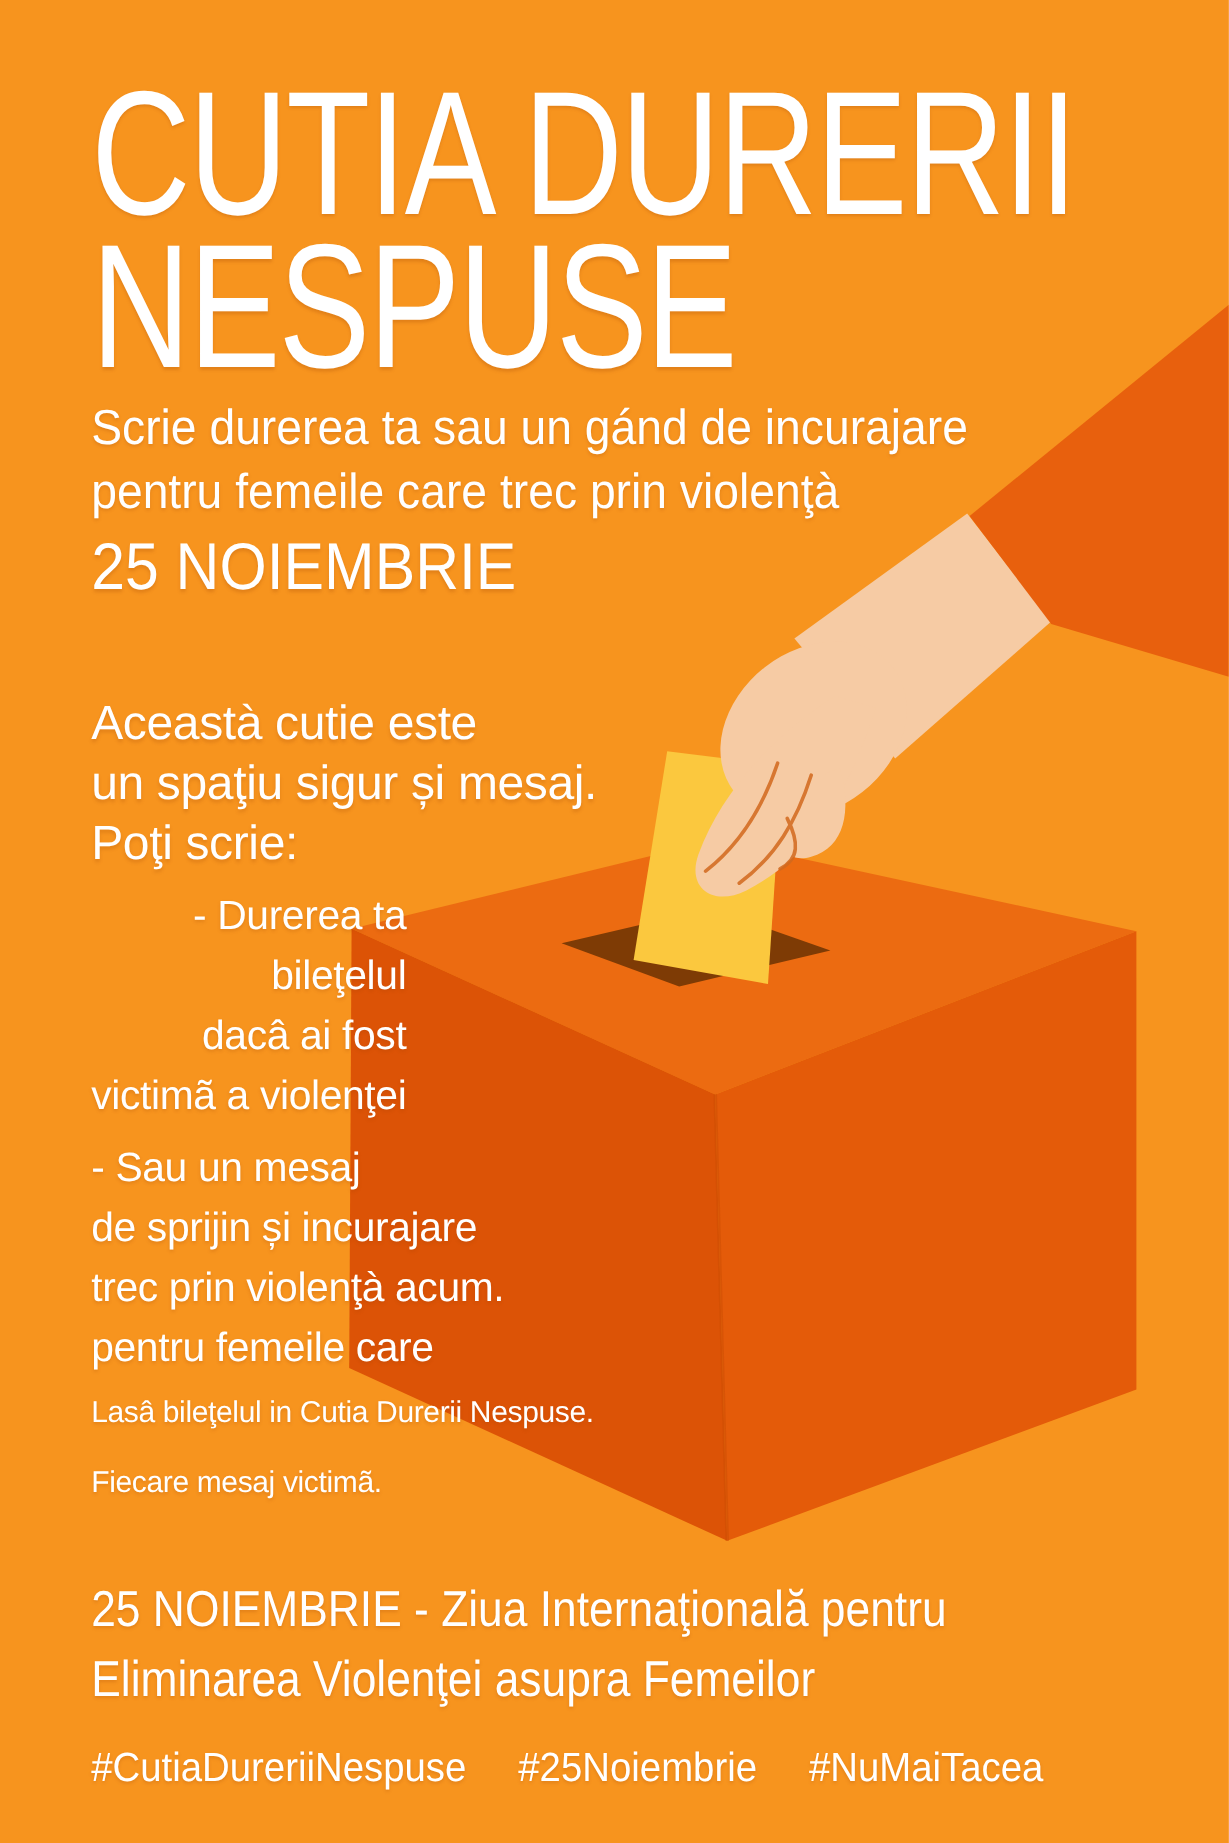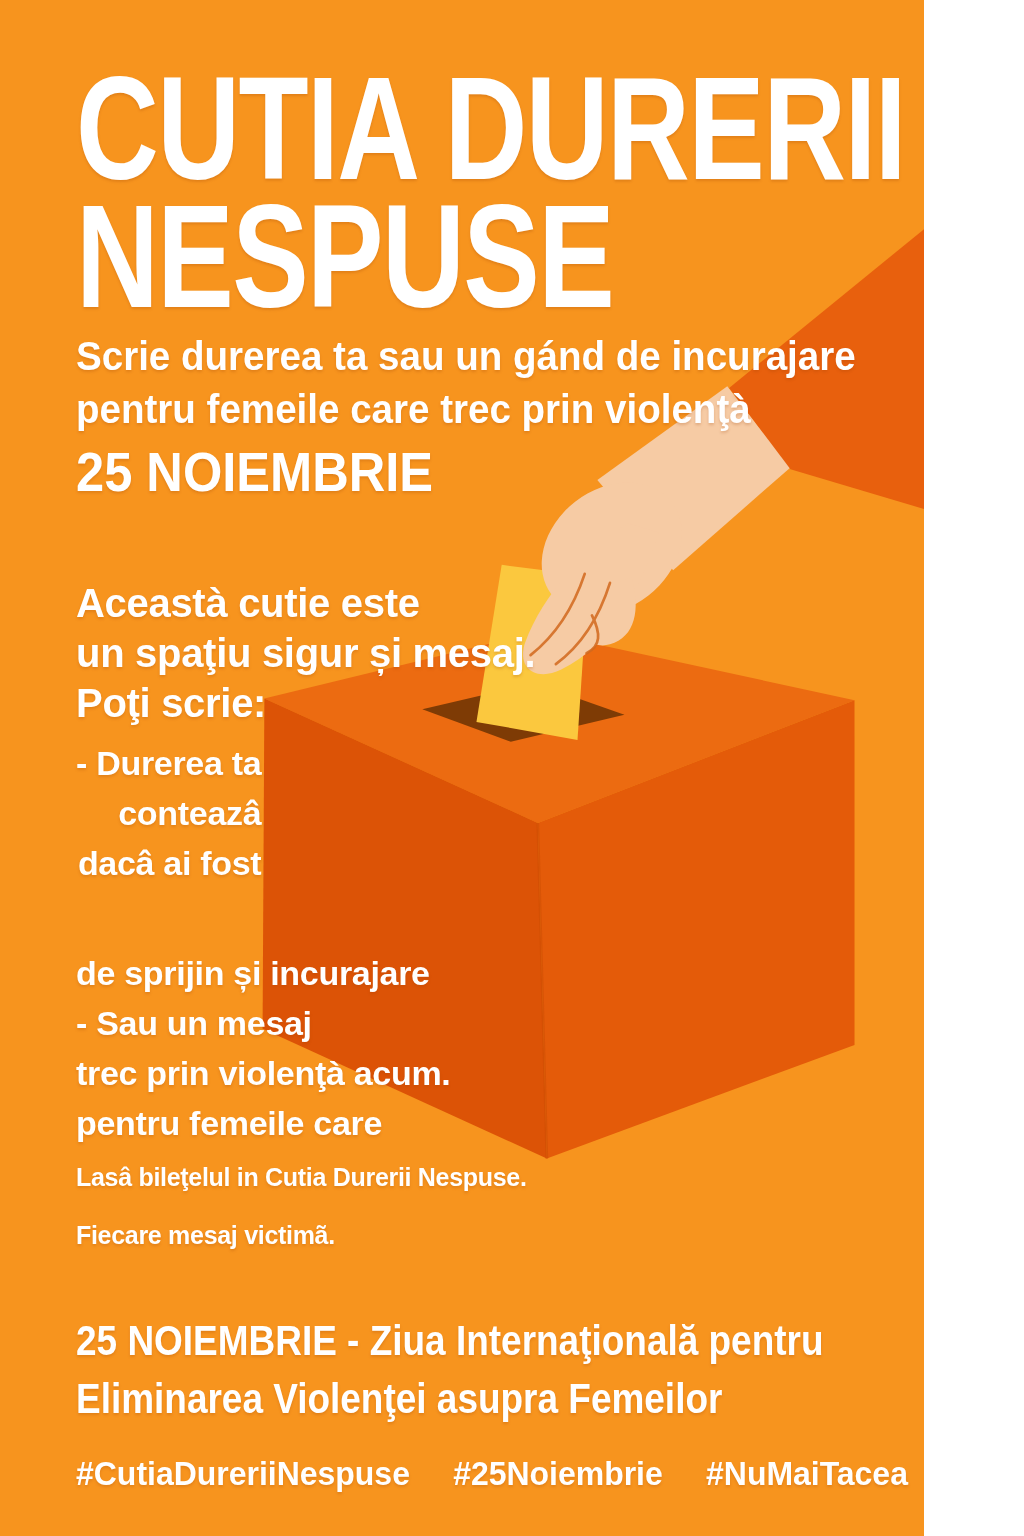--- a/index.html
+++ b/index.html
@@ -1,21 +1,21 @@
 <!DOCTYPE html>
 <html><head>
 <meta charset="utf-8">
 <style>
   html,body{margin:0;padding:0;}
   .poster{
     position:relative;
-    width:924px;height:1536px;
+    width:1024px;height:1536px;
     overflow:hidden;
     font-family:"Liberation Sans","DejaVu Sans",sans-serif;
-    font-weight:bold;
+    font-weight:normal;
     color:#ffffff;
     background:#F7941E;
   }
   .illustration{position:absolute;inset:0;z-index:1;}
   .textlayer{position:absolute;inset:0;z-index:2;}
   .tblock{position:absolute;left:76px;transform-origin:left top;
           text-shadow:0 2px 3px rgba(150,60,0,0.22);}
   .line{display:block;white-space:nowrap;}
 
   .title{top:64px;font-size:147px;line-height:128px;letter-spacing:-2px;
@@ -80,27 +80,28 @@
     </div>
 
     <div class="tblock intro">
       <span class="line">Aceastà cutie este</span>
       <span class="line">un spaţiu sigur și mesaj.</span>
       <span class="line">Poţi scrie:</span>
     </div>
 
     <div class="tblock bullet1">
       <span class="line">- Durerea ta</span>
-      <span class="line">conteazâ</span>
+      <span class="line">bileţelul</span>
       <span class="line">dacâ ai fost</span>
+      <span class="line">victimã a violenţei</span>
     </div>
 
     <div class="tblock bullet2">
+      <span class="line">- Sau un mesaj</span>
       <span class="line">de sprijin și incurajare</span>
-      <span class="line">- Sau un mesaj</span>
       <span class="line">trec prin violenţà acum.</span>
       <span class="line">pentru femeile care</span>
     </div>
 
     <div class="tblock closing">
       <span class="line">Lasâ bileţelul in Cutia Durerii Nespuse.</span>
       <span class="line">Fiecare mesaj victimã.</span>
     </div>
 
     <div class="tblock footer">

